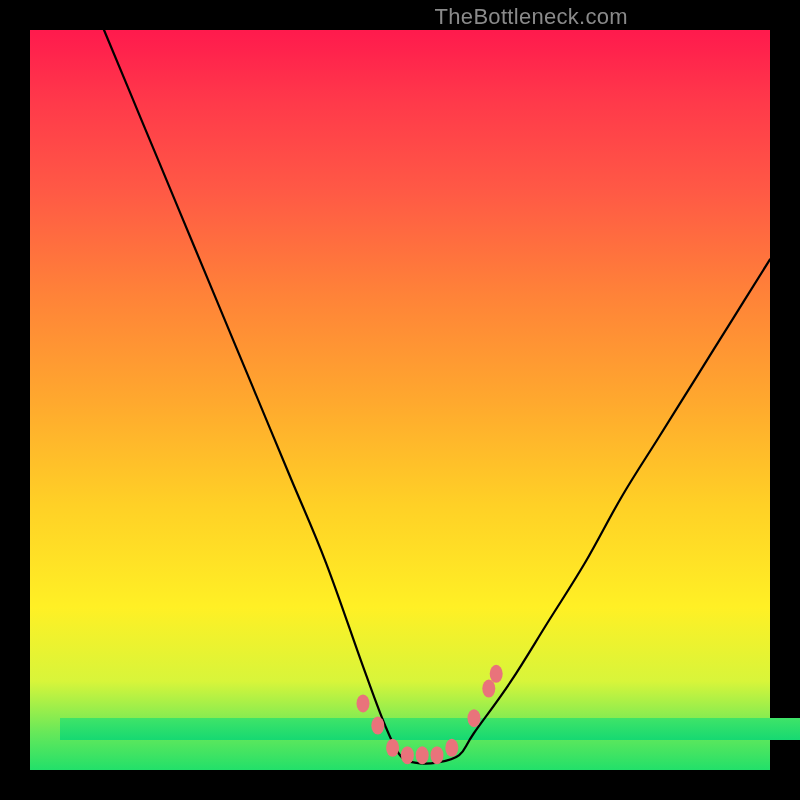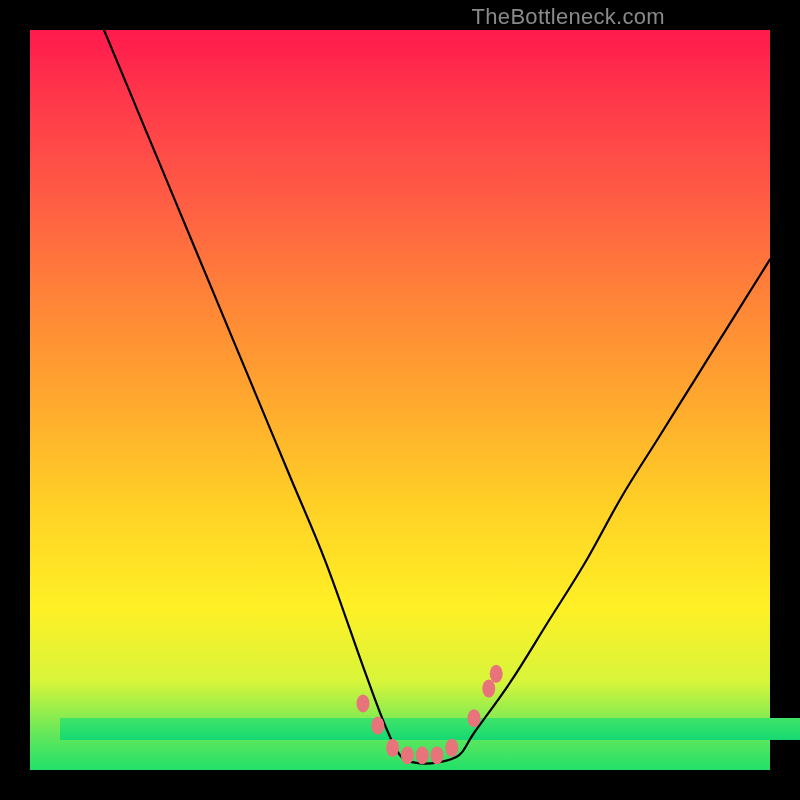--- a/index.html
+++ b/index.html
@@ -9,21 +9,20 @@
     height: 800px;
     overflow: hidden;
     background: #000;
     font-family: Arial, Helvetica, sans-serif;
   }
   .frame {
     position: relative;
     width: 640px;
     height: 800px;
     background: #000;
-    padding-left: 37px;
   }
   .plot-area {
     position: absolute;
     left: 30px;
     top: 30px;
     width: 740px;
     height: 740px;
     
     background: linear-gradient(
       to bottom,

